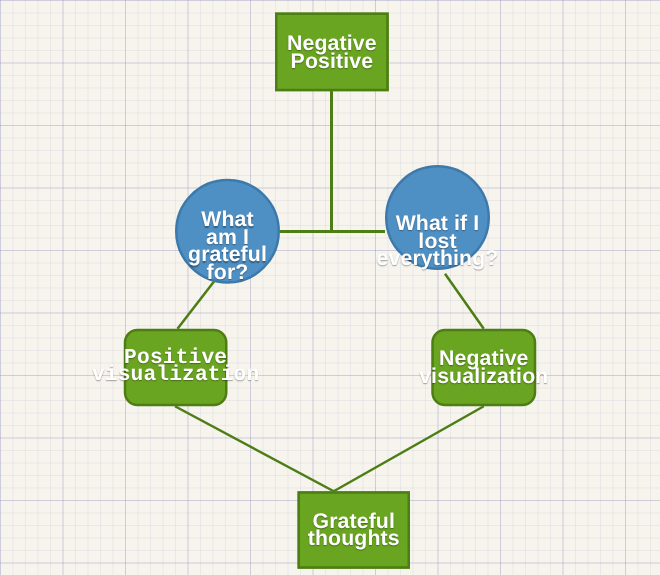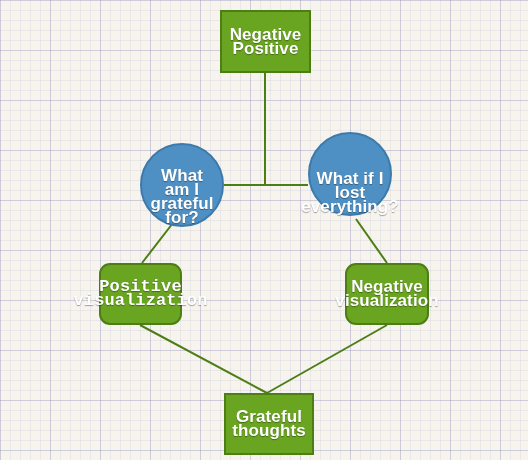--- a/index.html
+++ b/index.html
@@ -96,17 +96,17 @@
   </div>
 
   <div class="node node-rect node-rounded" style="left:99px; top:263px; width:83px; height:62px;font-family:Liberation Mono, monospace;">
     <span class="label"><span>Positive</span><br><span>visualization</span></span>
   </div>
 
   <div class="node node-rect node-rounded" style="left:345px; top:263px; width:84px; height:62px;">
     <span class="label"><span>Negative</span><br><span>visualization</span></span>
   </div>
 
-  <div class="node node-rect" style="left:224px; top:393px; width:90px; height:62px;">
+  <div class="node node-rect" style="left:238px; top:393px; width:90px; height:62px;">
     <span class="label"><span>Grateful</span><br><span>thoughts</span></span>
   </div>
 
 </div>
 
 </body></html>

